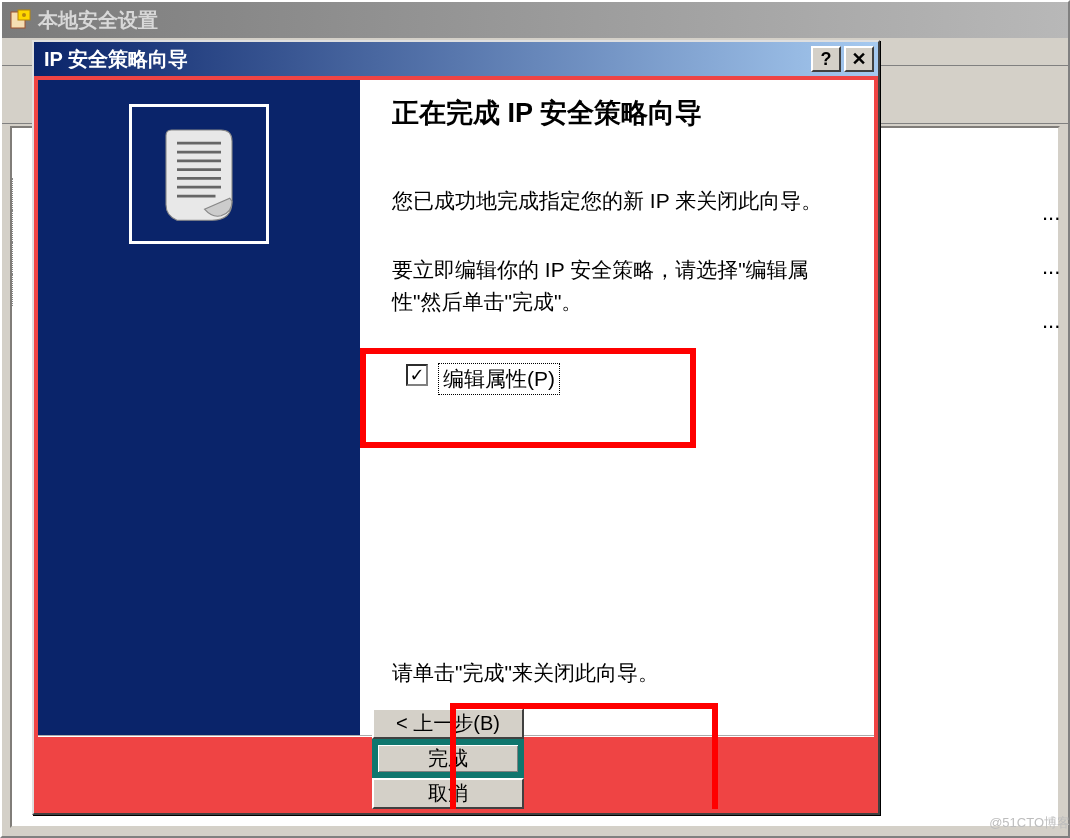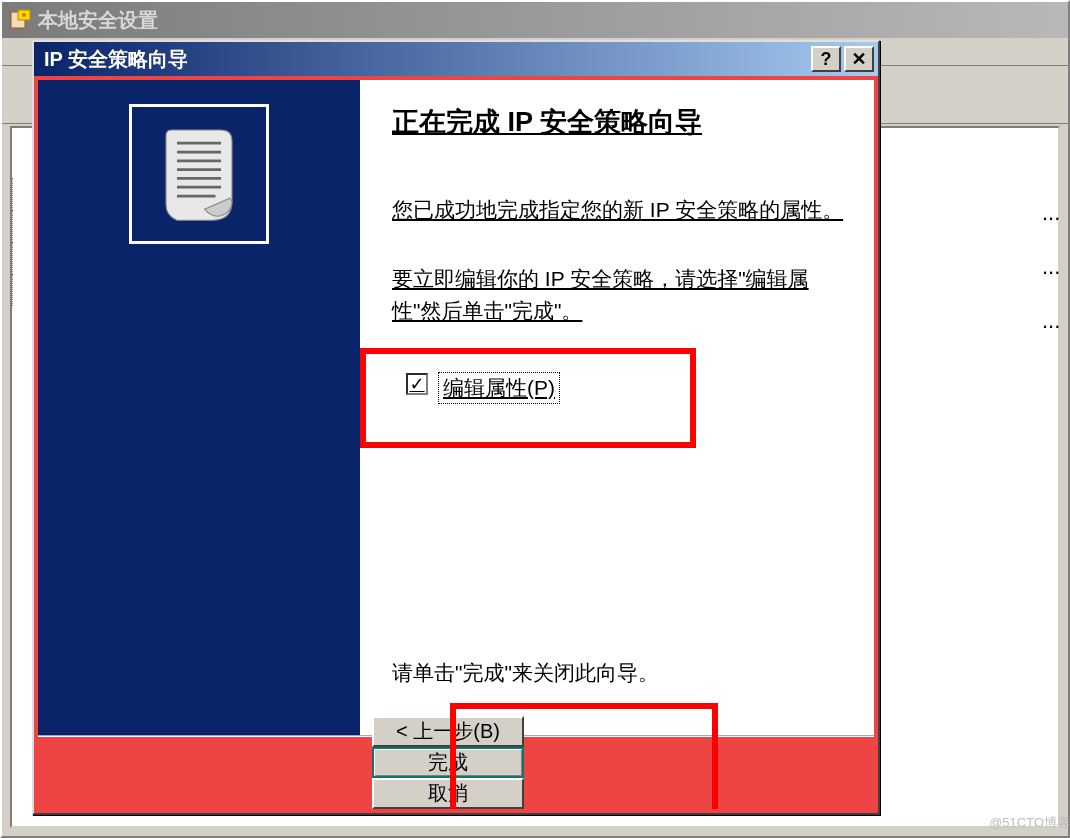--- a/index.html
+++ b/index.html
@@ -154,23 +154,22 @@
       align-items: center;
       justify-content: center;
     }
     .wizard-icon-box svg {
       width: 110px;
       height: 110px;
     }
     .wizard-right {
       flex: 1;
       background: #fff;
-      padding: 24px 30px 20px 32px;
+      padding: 15px 30px 20px 32px;
       position: relative;
-      text-decoration: underline;
     }
     .wizard-heading {
       font-size: 27px;
       font-weight: bold;
       color: #000;
       margin-bottom: 54px;
     }
     .wizard-text {
       font-size: 21px;
       color: #000;
@@ -244,21 +243,21 @@
       border-bottom-color: #404040;
       font-size: 20px;
       color: #000;
       cursor: pointer;
       display: flex;
       align-items: center;
       justify-content: center;
       padding: 0 12px;
     }
     .wiz-btn.default {
-      border: 2px solid #0f766e;
+      border: 6px solid #0f766e;
       box-shadow: inset 1px 1px 0 #fff, inset -1px -1px 0 #808080;
     }
     .btn-gap {
       width: 20px;
     }
     .highlight-box-2 {
       position: absolute;
       bottom: 0px;
       right: 156px;
       width: 268px;
@@ -342,21 +341,21 @@
             <line x1="30" y1="46" x2="70" y2="46" stroke="#666" stroke-width="2.5"></line>
             <line x1="30" y1="54" x2="70" y2="54" stroke="#666" stroke-width="2.5"></line>
             <line x1="30" y1="62" x2="70" y2="62" stroke="#666" stroke-width="2.5"></line>
             <line x1="30" y1="70" x2="65" y2="70" stroke="#666" stroke-width="2.5"></line>
           </svg>
         </div>
       </div>
 
       <div class="wizard-right">
         <div class="wizard-heading">正在完成 IP 安全策略向导</div>
-        <div class="wizard-text">您已成功地完成指定您的新 IP 安全策略的属性。</div>
+        <div class="wizard-text">您已成功地完成指定您的新 IP 来关闭此向导。</div>
         <div class="wizard-text">要立即编辑你的 IP 安全策略，请选择"编辑属性"然后单击"完成"。</div>
 
         <div class="checkbox-row">
           <div class="cb">
             <span class="check">✓</span>
           </div>
           <span class="cb-label">编辑属性(P)</span>
         </div>
 
         <div class="highlight-box-1"></div>

